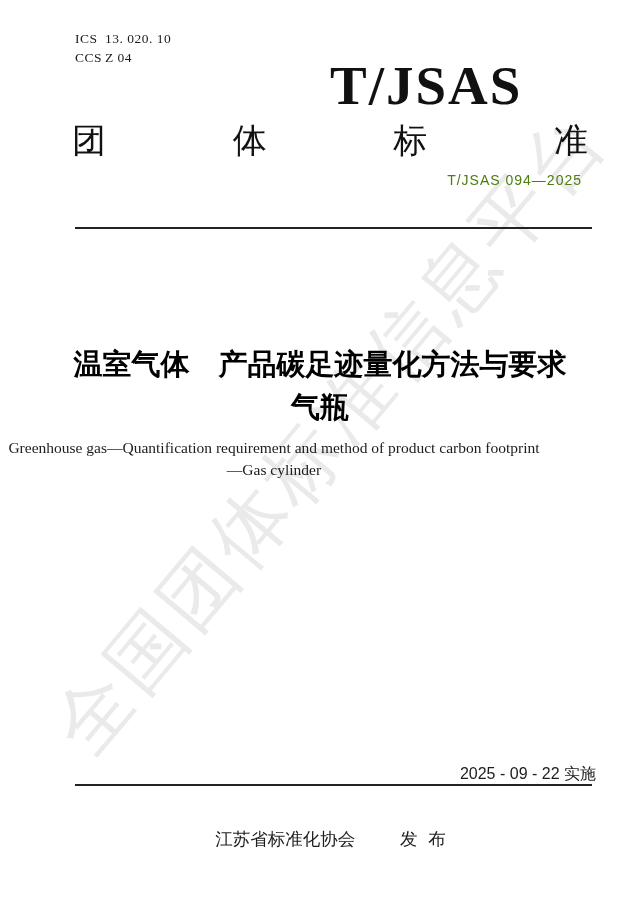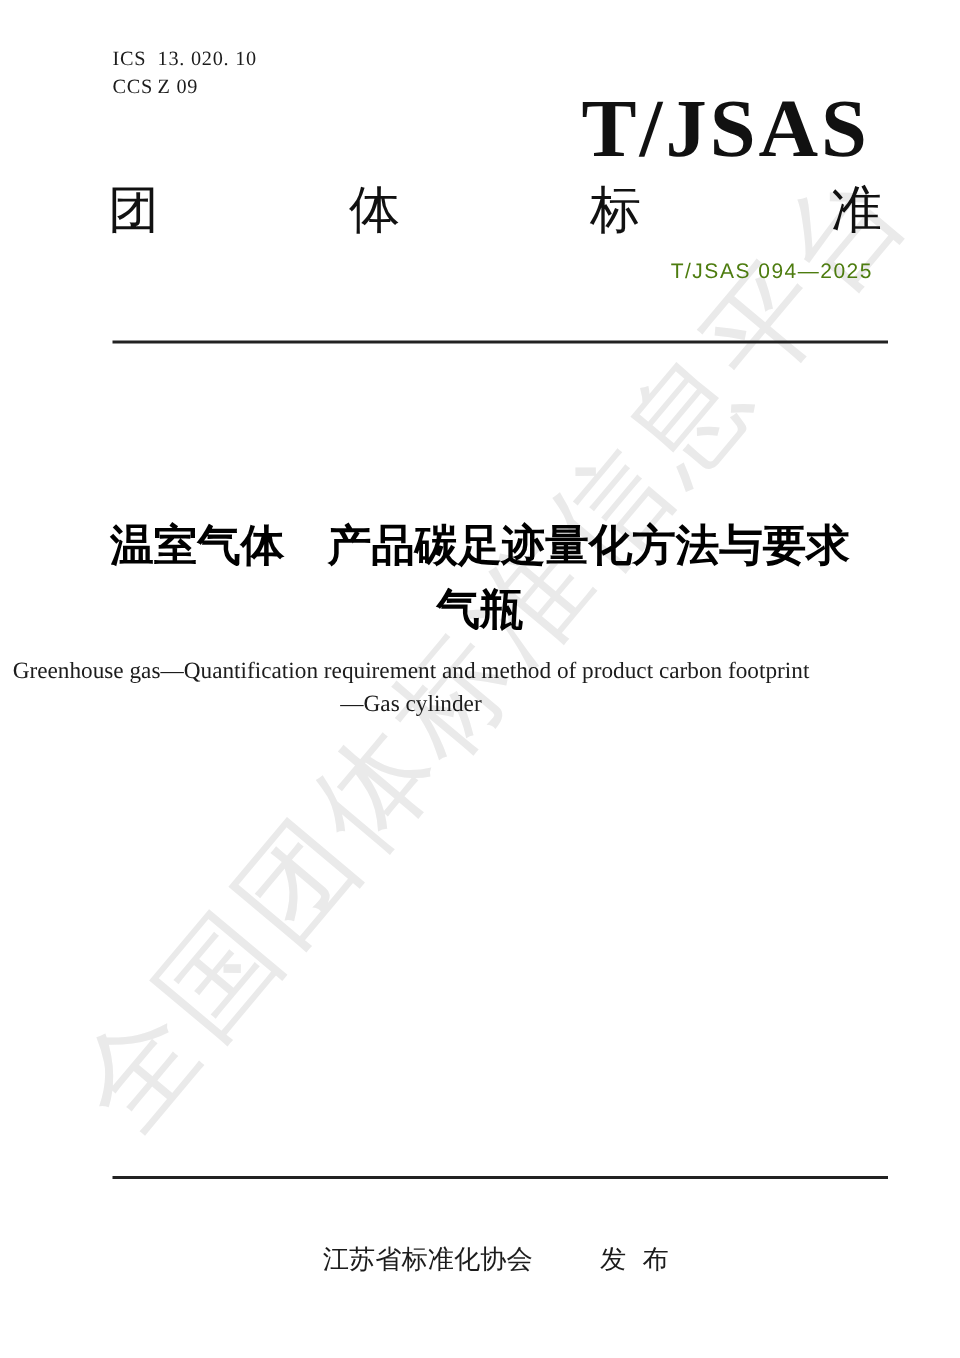--- a/index.html
+++ b/index.html
@@ -46,21 +46,21 @@
     letter-spacing: 0.5px;
     color: #1c1c1c;
   }
   .ics-block .lbl { display: inline-block; width: 30px; }
 
   .logo {
     position: absolute;
     left: 330px;
     top: 56px;
     width: 250px;
-    text-align: right;
+    text-align: left;
     font-family: "Liberation Serif", "DejaVu Serif", serif;
     font-weight: 700;
     font-size: 55px;
     line-height: 60px;
     letter-spacing: 2px;
     color: #111;
   }
 
   .doc-type {
     position: absolute;
@@ -156,21 +156,21 @@
 
   <div class="watermark">全国团体标准信息平台</div>
 
   <div class="content">
 
     <div class="ics-block">
       <div>
         <span class="lbl">ICS</span><span>13. 020. 10</span>
       </div>
       <div>
-        <span class="lbl">CCS</span><span>Z 09</span>
+        <span class="lbl">CCS</span><span>Z 04</span>
       </div>
     </div>
 
     <div class="logo">T/JSAS</div>
 
     <div class="doc-type">
       <span>团</span>
       <span>体</span>
       <span>标</span>
       <span>准</span>
@@ -184,20 +184,21 @@
       <div>温室气体　产品碳足迹量化方法与要求</div>
       <div>气瓶</div>
     </div>
 
     <div class="en-title">
       <div>Greenhouse gas—Quantification requirement and method of product carbon footprint</div>
       <div>—Gas cylinder</div>
     </div>
 
 
+    <div class="date-impl">2025 - 09 - 22 实施</div>
 
     <div class="rule rule-bottom"></div>
 
     <div class="publisher-line">
       <span>江苏省标准化协会</span>
       <span class="action">发 布</span>
     </div>
 
   </div>
 </div>

